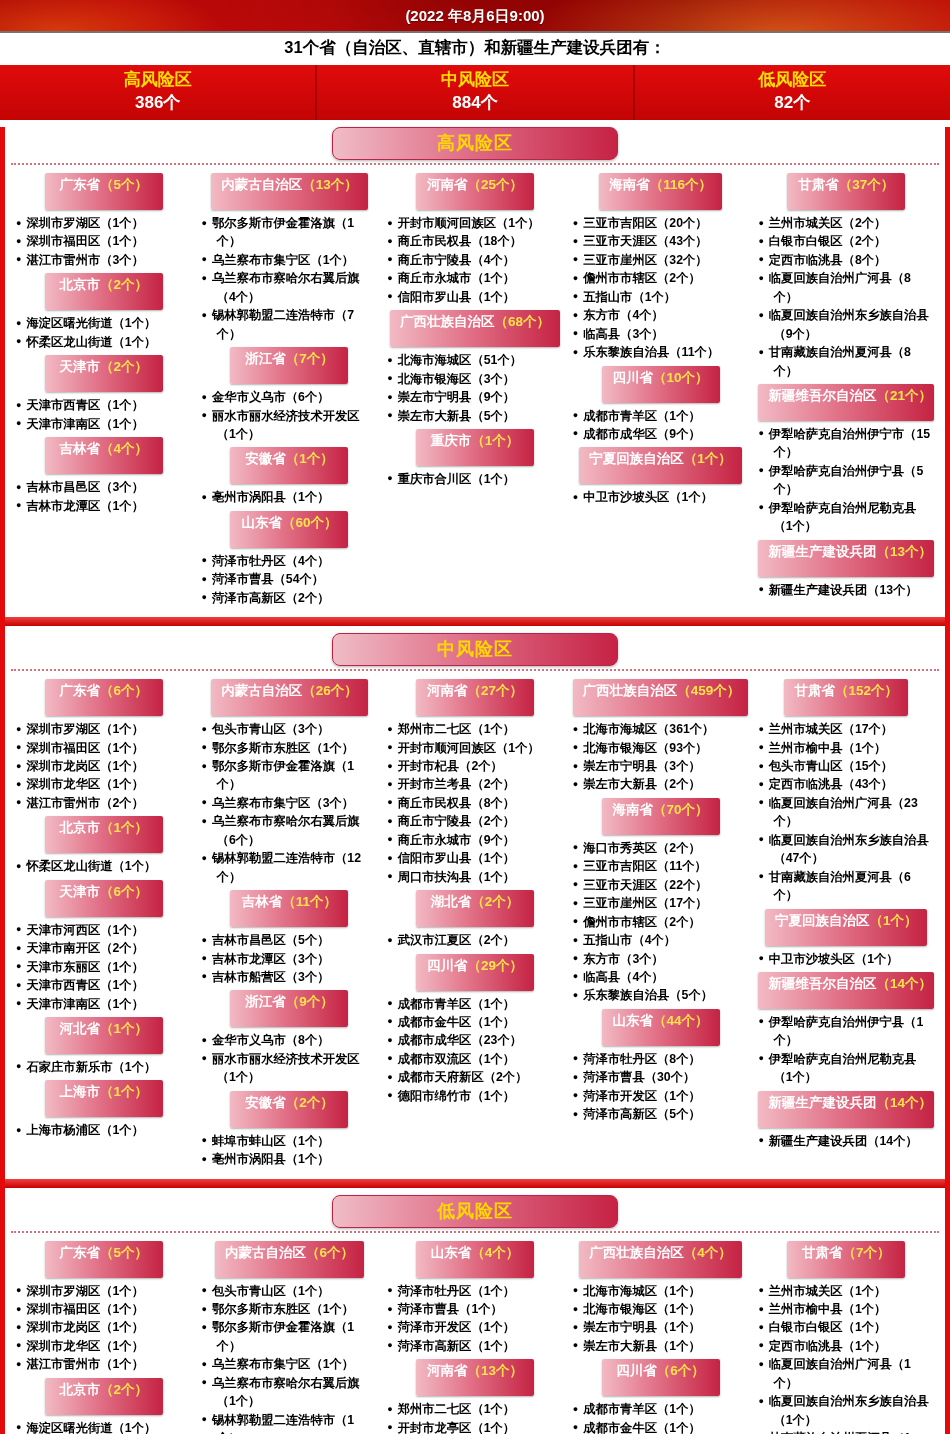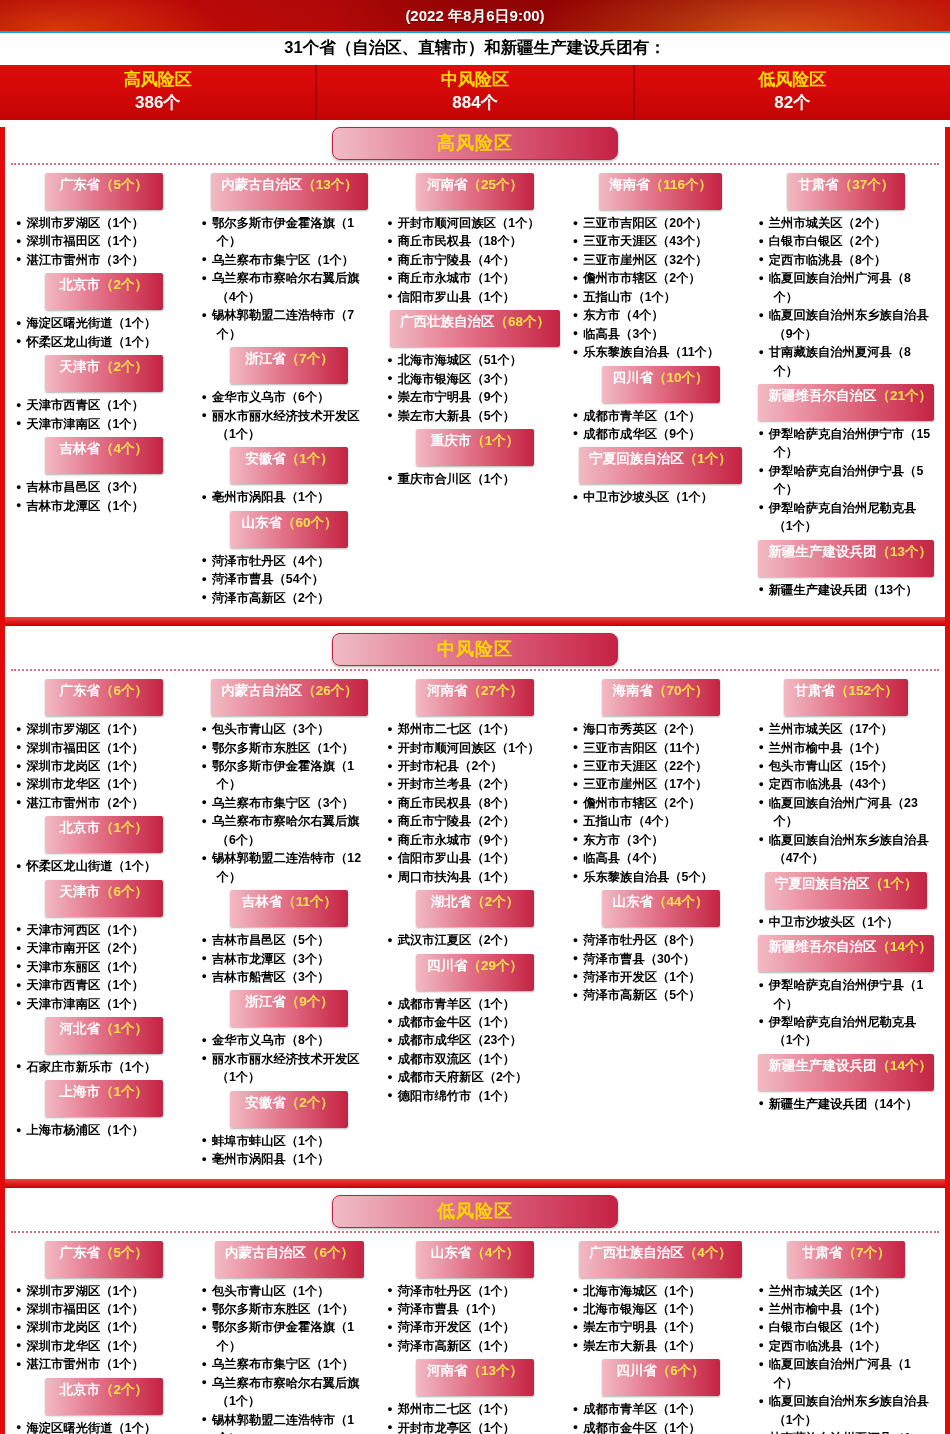--- a/index.html
+++ b/index.html
@@ -15,21 +15,21 @@
       radial-gradient(ellipse 500px 200px at 50% -40%, rgba(120,0,0,.65), transparent 70%),
       linear-gradient(100deg,#ae0505,#d10c0c 35%,#930202 72%,#bb0606);
   }
   .masthead .title{ color:#ffd800; font-size:31px; font-weight:bold; letter-spacing:2px;
     text-shadow:1px 2px 2px rgba(0,0,0,.55); }
   .masthead .date{ color:#ffffff; font-size:15px; font-weight:bold; margin-top:0;
     text-shadow:0 1px 1px rgba(0,0,0,.4); }
 
   
   .subtitle-strip{ background:#fff; text-align:center; padding:4px 0 3px;
-    border-top:2px solid #0ea5e9; }
+    border-top:2px solid #737373; }
   .subtitle-strip span{ color:#000; font-size:16.5px; font-weight:bold; }
 
   
   .stats-bar{ display:flex; background:linear-gradient(#e00b0b,#c40404); border-top:3px solid #fff; }
   .stat{ flex:1; text-align:center; padding:3px 0 6px; }
   .stat + .stat{ border-left:2px solid rgba(130,0,0,.55); }
   .stat .lab{ color:#ffe000; font-size:17px; font-weight:bold; display:block; }
   .stat .cnt{ color:#ffffff; font-size:17px; font-weight:bold; display:block; }
 
   
@@ -411,20 +411,31 @@
                   <li class="item">成都市成华区（23个）</li>
                   <li class="item">成都市双流区（1个）</li>
                   <li class="item">成都市天府新区（2个）</li>
                   <li class="item">德阳市绵竹市（1个）</li>
                 </ul>
   </div>
             </div>
             <div class="col">
               <div class="group">
     <div class="badge">
+      <span class="badge-name">广西壮族自治区</span><span class="badge-count">（459个）</span>
+    </div>
+    <ul class="items">
+                  <li class="item">北海市海城区（361个）</li>
+                  <li class="item">北海市银海区（93个）</li>
+                  <li class="item">崇左市宁明县（3个）</li>
+                  <li class="item">崇左市大新县（2个）</li>
+                </ul>
+  </div>
+              <div class="group">
+    <div class="badge">
       <span class="badge-name">海南省</span><span class="badge-count">（70个）</span>
     </div>
     <ul class="items">
                   <li class="item">海口市秀英区（2个）</li>
                   <li class="item">三亚市吉阳区（11个）</li>
                   <li class="item">三亚市天涯区（22个）</li>
                   <li class="item">三亚市崖州区（17个）</li>
                   <li class="item">儋州市市辖区（2个）</li>
                   <li class="item">五指山市（4个）</li>
                   <li class="item">东方市（3个）</li>
@@ -449,20 +460,21 @@
     <div class="badge">
       <span class="badge-name">甘肃省</span><span class="badge-count">（152个）</span>
     </div>
     <ul class="items">
                   <li class="item">兰州市城关区（17个）</li>
                   <li class="item">兰州市榆中县（1个）</li>
                   <li class="item">包头市青山区（15个）</li>
                   <li class="item">定西市临洮县（43个）</li>
                   <li class="item">临夏回族自治州广河县（23个）</li>
                   <li class="item">临夏回族自治州东乡族自治县（47个）</li>
+                  <li class="item">甘南藏族自治州夏河县（6个）</li>
                 </ul>
   </div>
               <div class="group">
     <div class="badge">
       <span class="badge-name">宁夏回族自治区</span><span class="badge-count">（1个）</span>
     </div>
     <ul class="items">
                   <li class="item">中卫市沙坡头区（1个）</li>
                 </ul>
   </div>

